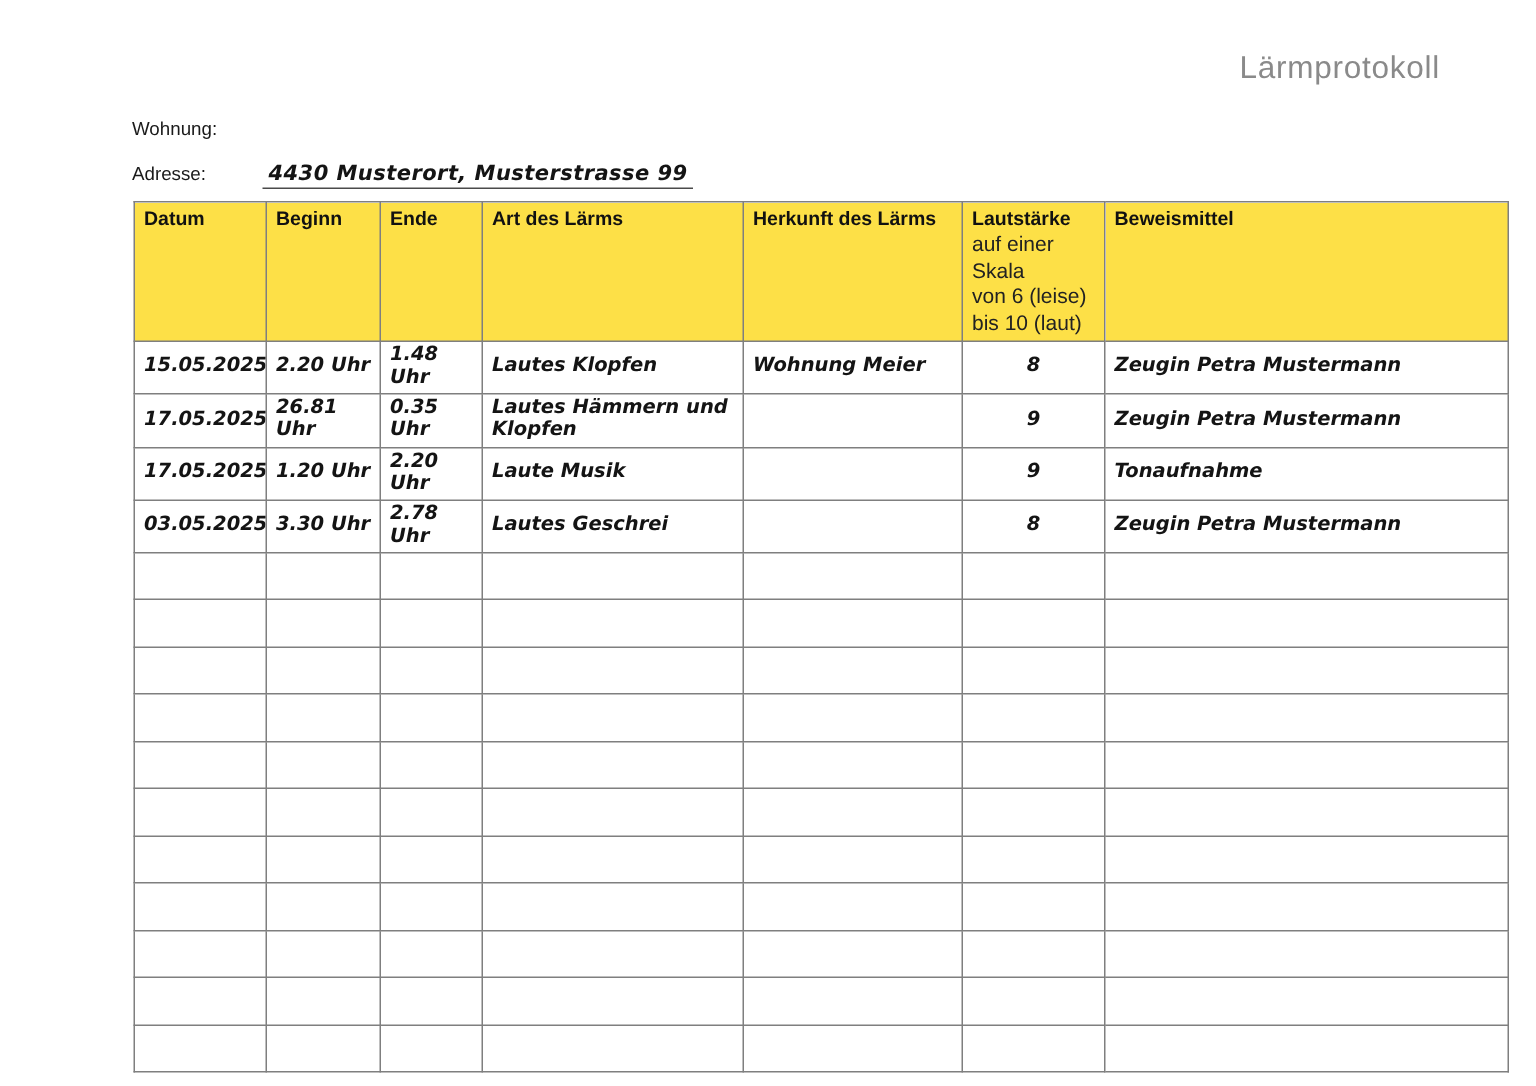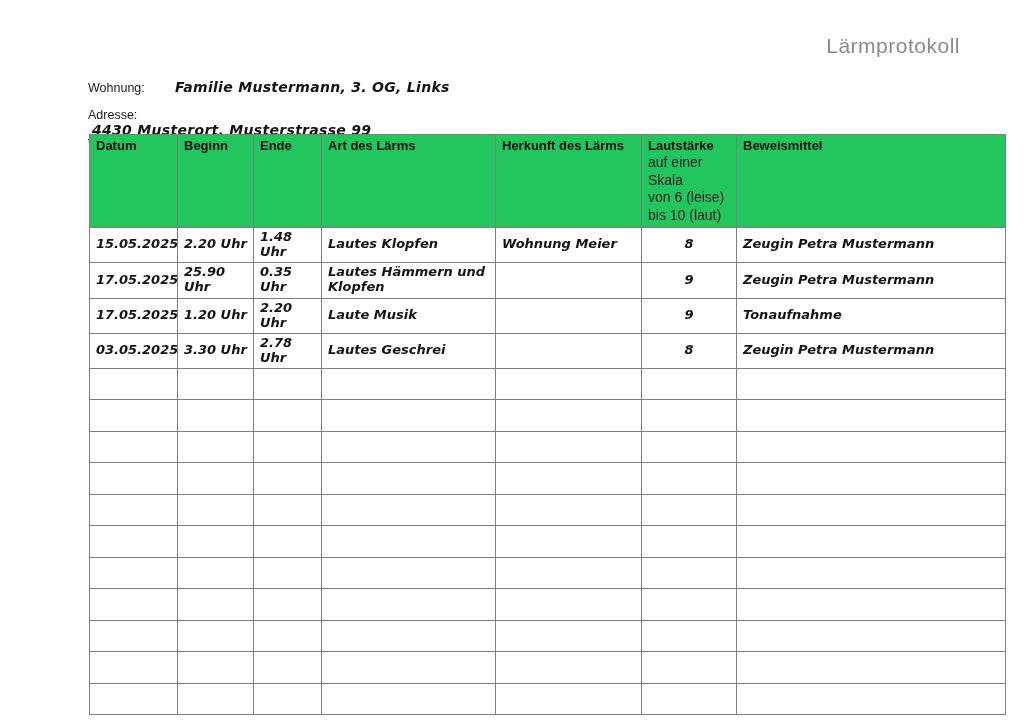--- a/index.html
+++ b/index.html
@@ -30,22 +30,22 @@
     color: #8a8a8a;
     letter-spacing: 0.5px;
   }
 
   .field-row {
     position: absolute;
     left: 68px;
     display: flex;
     align-items: baseline;
   }
-  .field-wohnung { top: 79px; }
-  .field-adresse { top: 108px; flex-direction: column; }
+  .field-wohnung { top: 79px; gap: 36px; }
+  .field-adresse { top: 108px; }
 
   .field-label {
     display: inline-block;
     width: 87px;
     font-size: 12.5px;
     color: #1a1a1a;
   }
 
   .handwriting {
     font-family: cursive, "DejaVu Sans", sans-serif;
@@ -73,21 +73,21 @@
   }
 
   .protocol-table th,
   .protocol-table td {
     border: 1px solid #7f7f7f;
     vertical-align: top;
     overflow: hidden;
   }
 
   .protocol-table thead th {
-    background: #22c55e;
+    background: #fde047;
     text-align: left;
     font-size: 13px;
     font-weight: 700;
     color: #111;
     padding: 3px 6px;
     height: 38px;
   }
 
   .header-subnote {
     font-weight: 400;
@@ -114,21 +114,20 @@
 </style>
 </head>
 <body>
 
 <div class="page">
 
   <div class="doc-title">Lärmprotokoll</div>
 
   <div class="field-row field-wohnung">
     <span class="field-label">Wohnung:</span>
-    <span class="field-value handwriting">Familie Mustermann, 3. OG, Links</span>
   </div>
 
   <div class="field-row field-adresse">
     <span class="field-label">Adresse:</span>
     <span class="field-value handwriting underlined">4430 Musterort, Musterstrasse 99</span>
   </div>
 
   <table class="protocol-table">
     <colgroup>
       <col style="width:88px">
@@ -161,21 +160,21 @@
           <td class="handwriting cell-datum">15.05.2025</td>
           <td class="handwriting cell-beginn">2.20 Uhr</td>
           <td class="handwriting cell-ende">1.48 Uhr</td>
           <td class="handwriting cell-art-des-laerms">Lautes Klopfen</td>
           <td class="handwriting cell-herkunft-des-laerms">Wohnung Meier</td>
           <td class="handwriting cell-lautstaerke">8</td>
           <td class="handwriting cell-beweismittel">Zeugin Petra Mustermann</td>
         </tr>
         <tr class="data-row-1">
           <td class="handwriting cell-datum">17.05.2025</td>
-          <td class="handwriting cell-beginn">25.90 Uhr</td>
+          <td class="handwriting cell-beginn">26.81 Uhr</td>
           <td class="handwriting cell-ende">0.35 Uhr</td>
           <td class="handwriting cell-art-des-laerms">Lautes Hämmern und Klopfen</td>
           <td class="handwriting cell-herkunft-des-laerms"></td>
           <td class="handwriting cell-lautstaerke">9</td>
           <td class="handwriting cell-beweismittel">Zeugin Petra Mustermann</td>
         </tr>
         <tr class="data-row-2">
           <td class="handwriting cell-datum">17.05.2025</td>
           <td class="handwriting cell-beginn">1.20 Uhr</td>
           <td class="handwriting cell-ende">2.20 Uhr</td>

